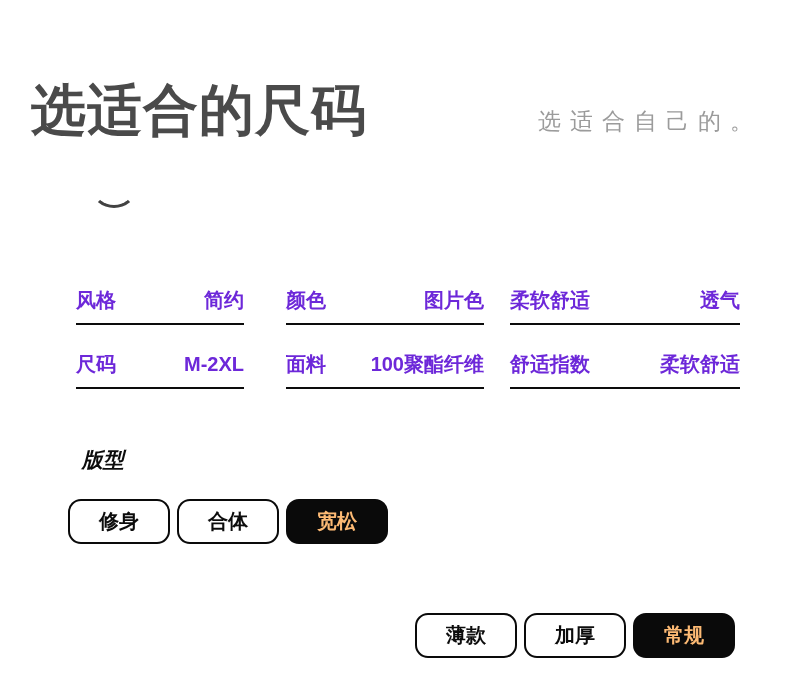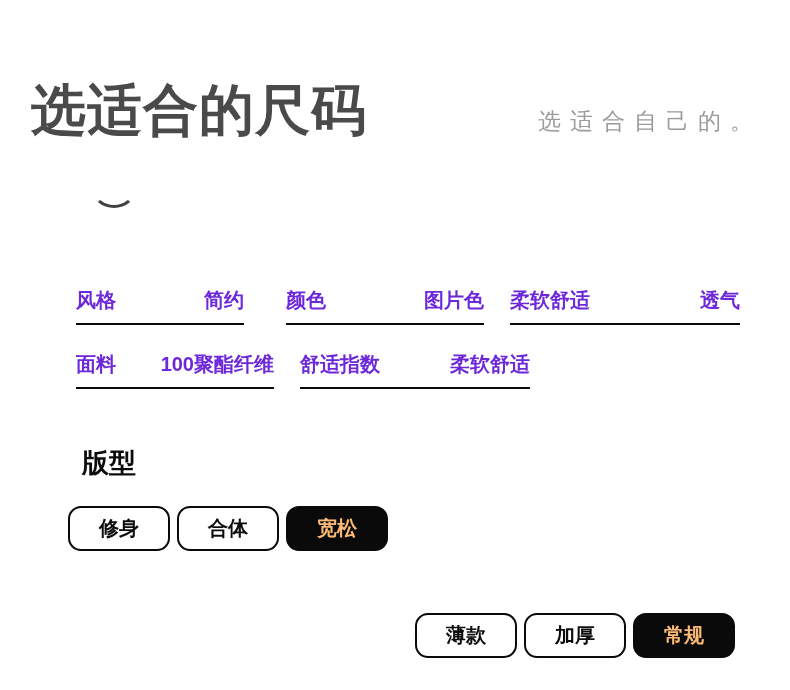--- a/index.html
+++ b/index.html
@@ -46,22 +46,23 @@
   .c2 { width: 198px; margin-right: 26px; }
   .c3 { width: 230px; }
 
   
   .option-group { position: absolute; }
   .g0 { left: 68px;  top: 400px; }
   .g1 { left: 415px; top: 400px; }
   .g2 { left: 68px;  top: 539px; }
   .g3 { left: 415px; top: 539px; }
   .option-group h3 {
-    margin: 0 0 0 14px; font-size: 27px; font-weight: bold; color: #0c0c0c;
+    margin: 0 0 0 14px; font-size: 21px; font-weight: bold; color: #0c0c0c;
     line-height: 1.2;
+    font-style: italic;
   }
   .option-buttons { display: flex; gap: 7px; margin-top: 27px; }
   .opt-btn {
     width: 102px; height: 45px;
     box-sizing: border-box;
     border: 2.5px solid #0a0a0a;
     border-radius: 13px;
     background: #ffffff;
     color: #0c0c0c;
     font-family: inherit;
@@ -93,20 +94,24 @@
       <div class="spec-cell c2">
         <span>颜色</span>
         <span>图片色</span>
       </div>
       <div class="spec-cell c3">
         <span>柔软舒适</span>
         <span>透气</span>
       </div>
     </div>
     <div class="spec-row">
+      <div class="spec-cell c1">
+        <span>尺码</span>
+        <span>M-2XL</span>
+      </div>
       <div class="spec-cell c2">
         <span>面料</span>
         <span>100聚酯纤维</span>
       </div>
       <div class="spec-cell c3">
         <span>舒适指数</span>
         <span>柔软舒适</span>
       </div>
     </div>
   </div>

